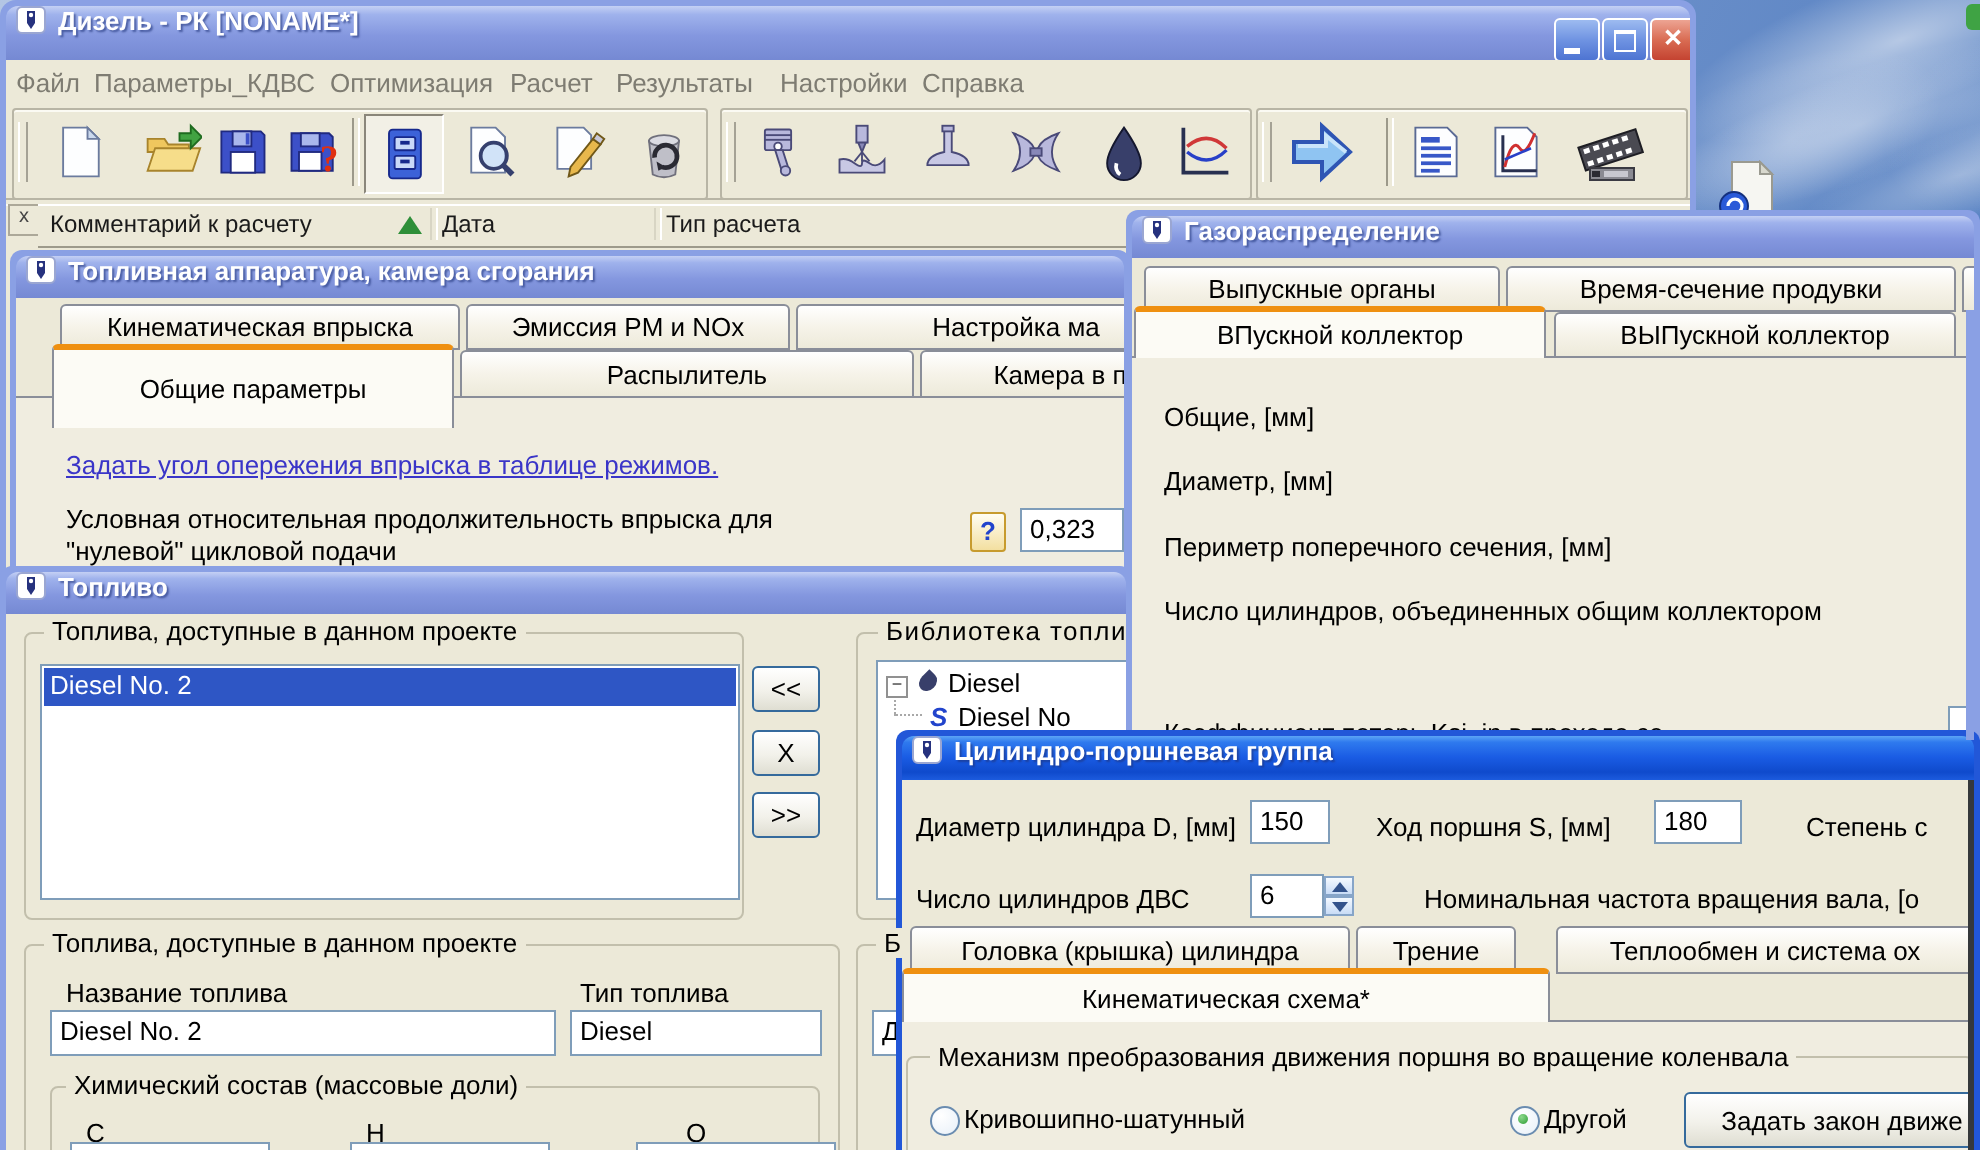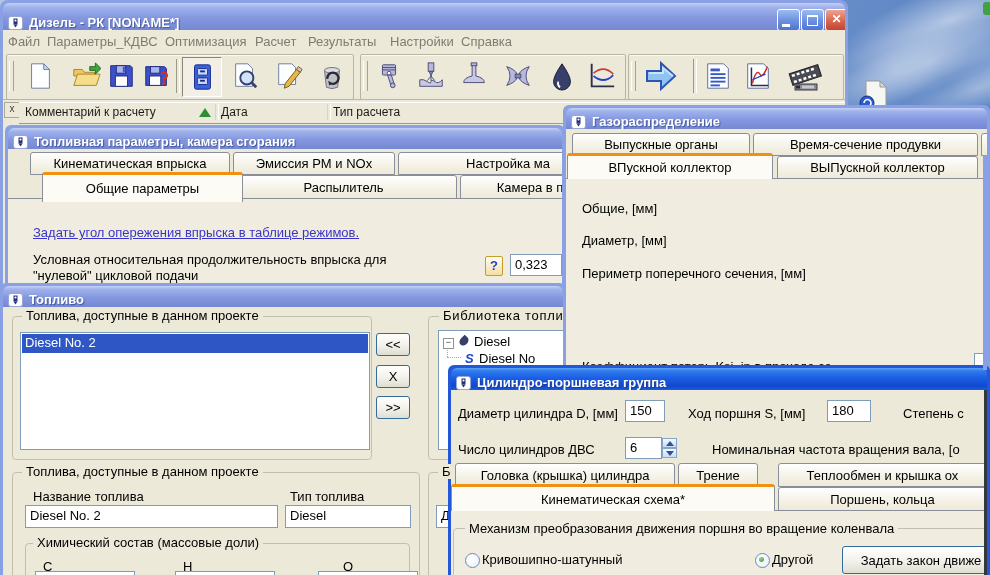--- a/index.html
+++ b/index.html
@@ -1,21 +1,21 @@
 <!DOCTYPE html>
 <html><head>
 <meta charset="utf-8">
 <style>
 html,body{margin:0;padding:0}
 #screen{position:relative;width:990px;height:575px;overflow:hidden;font-family:"Liberation Sans",sans-serif;font-size:13px;color:#000;background:#5580C2}
 .sky{position:absolute;left:0;top:0;width:990px;height:575px;background:linear-gradient(115deg,#B3C6E4 0%,#96AFD9 25%,#7395CC 55%,#5580C2 85%,#4C76BA 100%)}
 .cloud{position:absolute;background:radial-gradient(ellipse at center,rgba(255,255,255,.55),rgba(255,255,255,0) 70%);transform:rotate(-20deg)}
 .defs{position:absolute;width:0;height:0}
 .win{position:absolute;border-radius:8px 8px 0 0;overflow:hidden}
-.tbar{position:absolute;border-radius:6px 6px 0 0;overflow:hidden;display:flex;align-items:flex-end}
+.tbar{position:absolute;border-radius:6px 6px 0 0;overflow:hidden;display:flex;align-items:flex-start}
 .tbar.inactive{background:linear-gradient(180deg,#C4D0F4 0%,#9FB2EC 16%,#8497DF 55%,#7589D3 100%)}
 .tbar.active{background:linear-gradient(180deg,#5CA4F5 0%,#2F7AEE 14%,#1A5CE4 48%,#0F4ACC 82%,#1C5BDE 100%)}
 .ttext{color:#fff;font-weight:bold;font-size:13px;margin-left:6px;white-space:nowrap;text-shadow:1px 1px 1px rgba(30,50,120,.6)}
 .wiconsvg{margin-left:5px;flex:0 0 auto}
 .wbody{position:absolute;background:#ECE9D8;overflow:hidden}
 .cap{position:absolute;top:6px;width:21px;height:20px;border:1px solid #fff;border-radius:3px;background:linear-gradient(180deg,#9DBBF0 0%,#6F93E2 50%,#4E74D2 100%)}
 .cap.close{background:linear-gradient(180deg,#EDA493 0%,#D96C53 50%,#C44331 100%)}
 .cap .g-min{position:absolute;left:4px;bottom:3px;width:8px;height:3px;background:#fff}
 .cap .g-max{position:absolute;left:5px;top:5px;width:9px;height:8px;border:1px solid #fff;border-top:2px solid #fff}
 .cap .g-x{position:absolute;left:0;top:2px;width:100%;text-align:center;color:#fff;font-size:12px;font-weight:bold;line-height:15px}
@@ -336,29 +336,29 @@
         <span class="hcol" style="left:314px">Тип расчета</span>
       </div>
     </div>
   </div>
 
   <div class="win" style="left:5px;top:125px;width:560px;height:160px;background:#8AA0E4;border-radius:6px 6px 0 0">
     <div class="tbar inactive" style="left:3px;top:3px;width:554px;height:21px">
       <svg class="wiconsvg" width="15" height="14">
           <use href="#i-win"></use>
         </svg>
-      <span class="ttext">Топливная параметры, камера сгорания</span>
+      <span class="ttext">Топливная аппаратура, камера сгорания</span>
     </div>
     <div class="wbody" style="left:3px;top:24px;width:554px;height:136px">
       <div class="tab" style="left:22px;top:3px;width:200px;height:23px">Кинематическая впрыска</div>
       <div class="tab" style="left:225px;top:3px;width:162px;height:23px">Эмиссия PM и NOx</div>
       <div class="tab" style="left:390px;top:3px;width:220px;height:23px">Настройка ма</div>
       <div class="tab" style="left:222px;top:26px;width:227px;height:24px">Распылитель</div>
       <div class="tab" style="left:452px;top:26px;width:140px;height:24px">Камера в п</div>
-      <div class="tab active" style="left:34px;top:23px;width:201px;height:30px">Общие параметры</div>
+      <div class="tab active" style="left:18px;top:23px;width:201px;height:42px">Общие параметры</div>
       <div class="tabpage" style="left:0;top:49px;width:554px;height:87px">
         <span class="link" style="left:25px;top:26px">Задать угол опережения впрыска в таблице режимов.</span>
         <span class="lbl" style="left:25px;top:53px">Условная относительная продолжительность впрыска для</span>
         <span class="lbl" style="left:25px;top:69px">"нулевой" цикловой подачи</span>
         <div class="helpbtn" style="left:477px;top:57px">?</div>
         <div class="xinput" style="left:502px;top:55px;width:52px;height:22px">0,323</div>
       </div>
     </div>
   </div>
 
@@ -419,20 +419,21 @@
     <div class="wbody" style="left:3px;top:24px;width:421px;height:241px">
       <div class="tab" style="left:6px;top:4px;width:178px;height:23px">Выпускные органы</div>
       <div class="tab" style="left:187px;top:4px;width:225px;height:23px">Время-сечение продувки</div>
       <div class="tab" style="left:415px;top:4px;width:10px;height:23px"></div>
       <div class="tab" style="left:211px;top:27px;width:201px;height:23px">ВЫПускной коллектор</div>
       <div class="tab active" style="left:1px;top:24px;width:206px;height:26px">ВПускной коллектор</div>
       <div class="tabpage" style="left:0;top:49px;width:421px;height:192px">
         <span class="lbl" style="left:16px;top:22px">Общие, [мм]</span>
         <span class="lbl" style="left:16px;top:54px">Диаметр, [мм]</span>
         <span class="lbl" style="left:16px;top:87px">Периметр поперечного сечения, [мм]</span>
+        <span class="lbl" style="left:16px;top:119px">Число цилиндров, объединенных общим коллектором</span>
         <span class="lbl" style="left:16px;top:180px">Коэффициент потерь Ksi, in в проходе се</span>
         <div class="xinput" style="left:408px;top:174px;width:10px;height:16px"></div>
       </div>
       <div style="position:absolute;right:0;top:26px;width:4px;height:215px;background:#8AA0E4;z-index:5"></div>
     </div>
   </div>
 
   <div class="win" style="left:448px;top:365px;width:542px;height:212px;background:#2257D8;border-radius:6px 6px 0 0">
     <div class="tbar active" style="left:3px;top:3px;width:536px;height:22px">
       <svg class="wiconsvg" width="15" height="14">
@@ -452,22 +453,21 @@
         <div class="spinb" style="top:0">
             <div class="tri" style="top:2px;border-bottom:5px solid #33538C"></div>
           </div>
         <div class="spinb" style="top:10px">
             <div class="tri" style="top:2px;border-top:5px solid #33538C"></div>
           </div>
       </div>
       <span class="lbl" style="left:261px;top:52px">Номинальная частота вращения вала, [о</span>
       <div class="tab" style="left:4px;top:73px;width:220px;height:24px">Головка (крышка) цилиндра</div>
       <div class="tab" style="left:227px;top:73px;width:80px;height:24px">Трение</div>
-      <div class="tab" style="left:327px;top:73px;width:209px;height:24px">Теплообмен и крышка ох</div>
-      <div class="tab" style="left:327px;top:97px;width:209px;height:24px">Поршень, кольца</div>
+      <div class="tab" style="left:327px;top:73px;width:209px;height:24px">Теплообмен и система ох</div>
       <div class="tab active" style="left:0;top:94px;width:324px;height:27px">Кинематическая схема*</div>
       <div class="tabpage" style="left:0;top:120px;width:536px;height:67px">
         <div class="group" style="left:2px;top:17px;width:532px;height:60px;background:transparent"></div>
         <span class="glabel" style="left:14px;top:10px;background:#F0EDE0">Механизм преобразования движения поршня во вращение коленвала</span>
         <div class="radio" style="left:14px;top:42px"></div>
         <span class="lbl" style="left:31px;top:41px">Кривошипно-шатунный</span>
         <div class="radio checked" style="left:304px;top:42px"></div>
         <span class="lbl" style="left:321px;top:41px">Другой</span>
         <div class="xbtn" style="left:391px;top:35px;width:158px;height:28px">Задать закон движе</div>
       </div>

